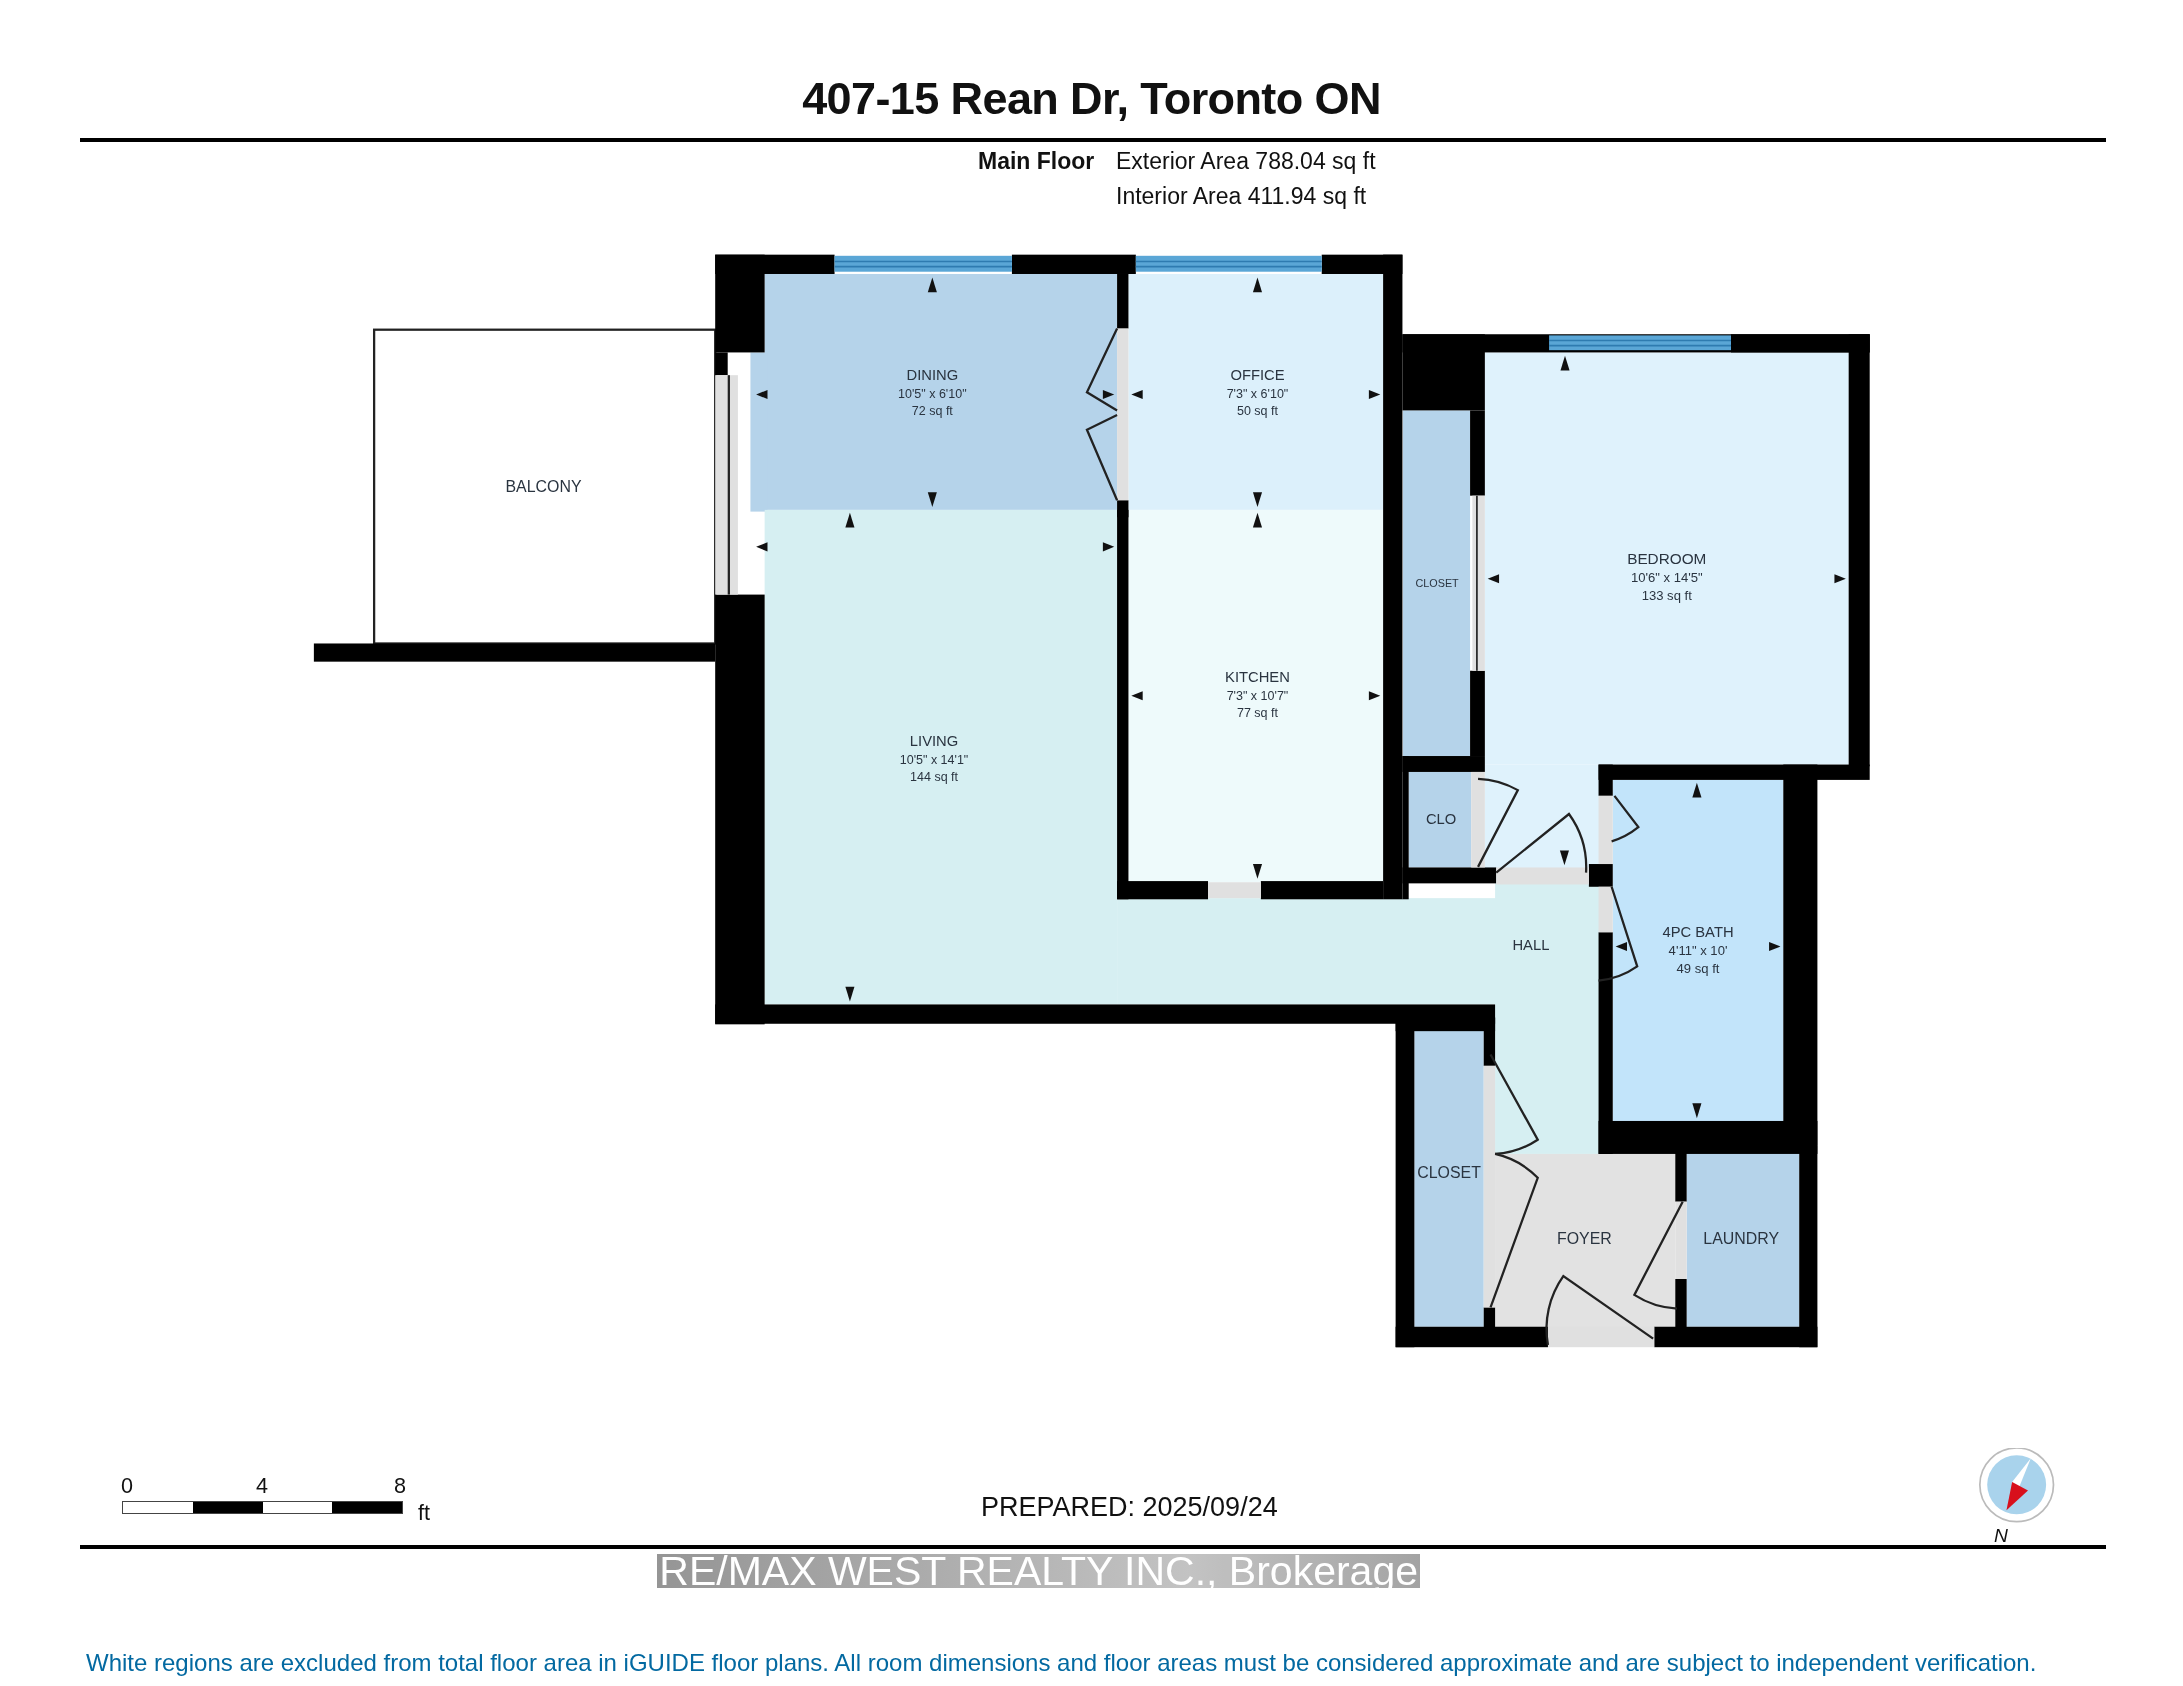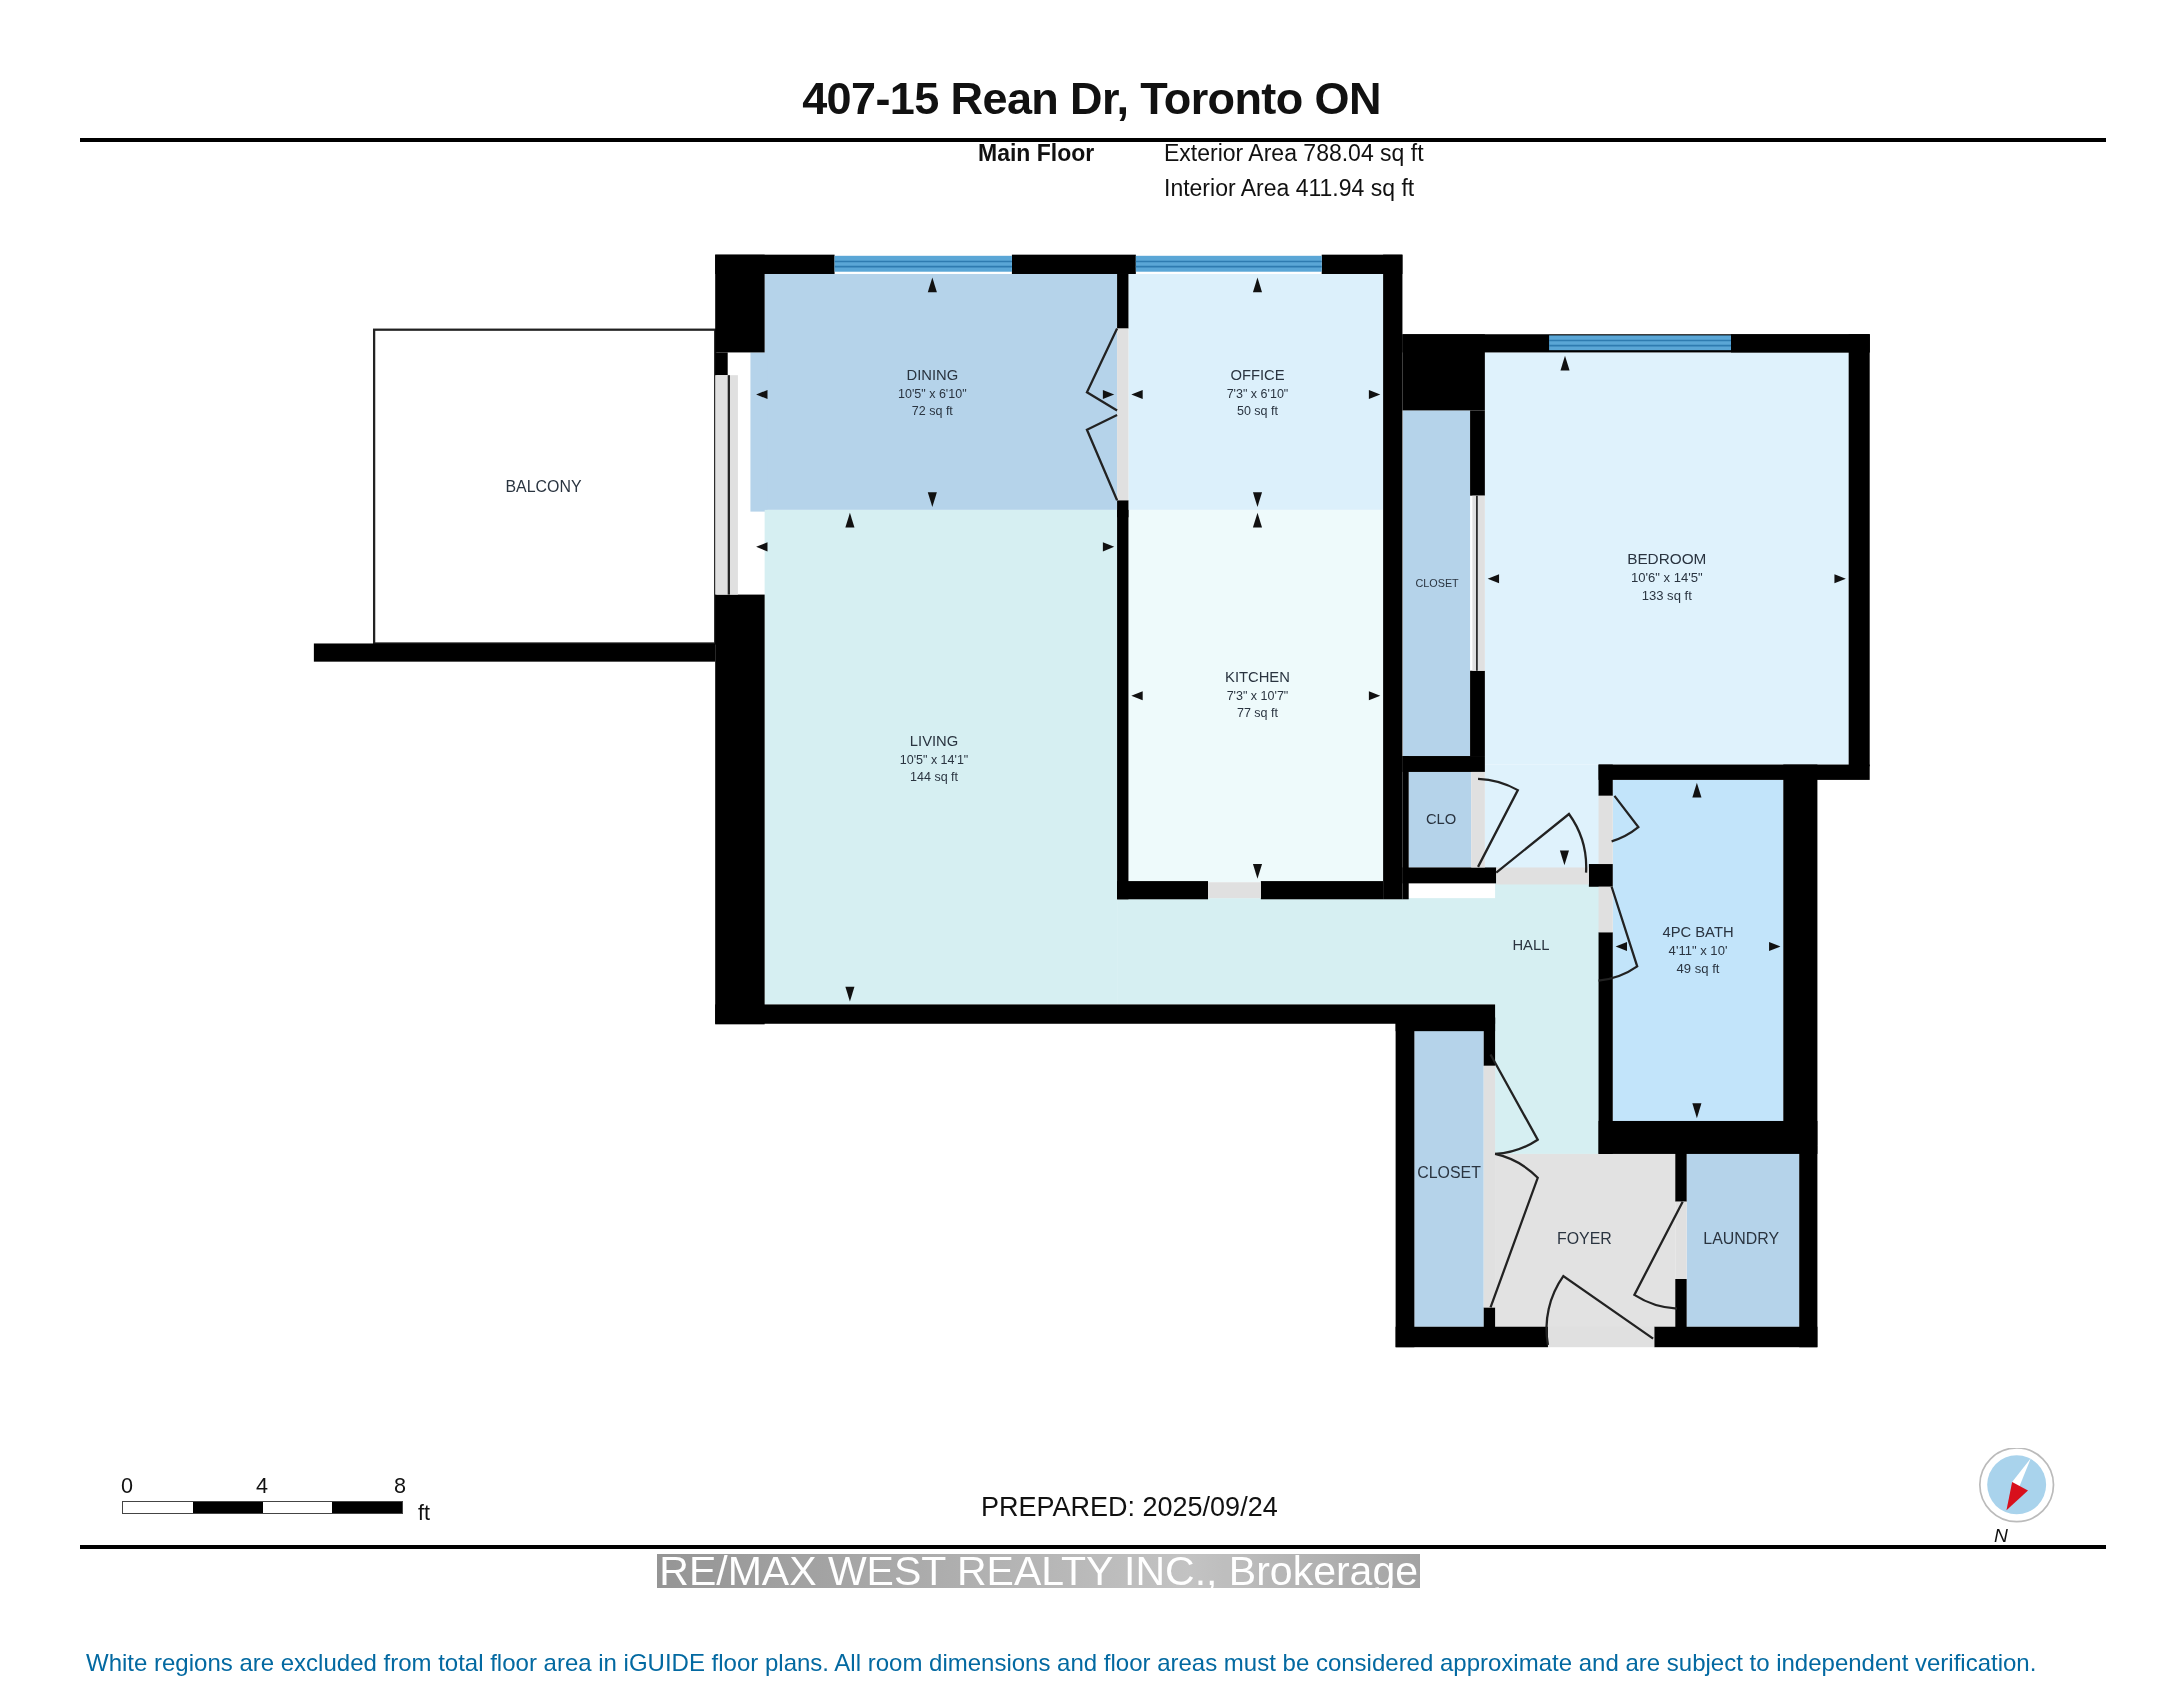--- a/index.html
+++ b/index.html
@@ -1,21 +1,21 @@
 <!DOCTYPE html>
 <html style="font-size:9px"><head>
 <meta charset="utf-8">
 <style>
   html, body { margin: 0; padding: 0; background: #ffffff; }
   body { width: 2183px; height: 1686px; position: relative; overflow: hidden; font-family: "Liberation Sans", sans-serif; color: #111; }
   .title { position: absolute; left: 0; width: 2183px; top: 73px; text-align: center; font-size: 45px; font-weight: bold; letter-spacing: -0.6px; }
   .rule { position: absolute; left: 80px; width: 2026px; height: 4px; background: #000; }
-  .area-block { position: absolute; top: 136px; font-size: 23px; line-height: 35px; }
+  .area-block { position: absolute; top: 144px; font-size: 23px; line-height: 35px; }
   .area-floor { left: 978px; font-weight: bold; }
-  .area-values { left: 1116px; margin-left: 48px; }
+  .area-values { left: 1116px; }
   svg.plan { position: absolute; left: 0; top: 0; }
   .room-label { font-family: "Liberation Sans", sans-serif; fill: #2a3440; text-anchor: middle; }
   .scale { position: absolute; left: 122px; top: 1473px; }
   .scale-labels { position: relative; height: 28.4px; font-size: 21.6px; }
   .scale-labels span { position: absolute; top: 0; }
   .scale-bar { display: flex; width: 279px; height: 10.2px; border: 1.1px solid #444; }
   .scale-bar div { flex: 1; }
   .scale-unit { position: absolute; left: 296px; top: 27px; font-size: 21.6px; text-align: center; }
   .prepared { position: absolute; left: 981px; top: 1492px; font-size: 27px; text-align: center; }
   .watermark { position: absolute; left: 657px; top: 1554px; font-size: 41px; color: #ffffff; background: linear-gradient(90deg, #8a8a8a, #bdbdbd 70%, #9a9a9a); padding: 0 2.3px; line-height: 34px; opacity: 0.9; }

